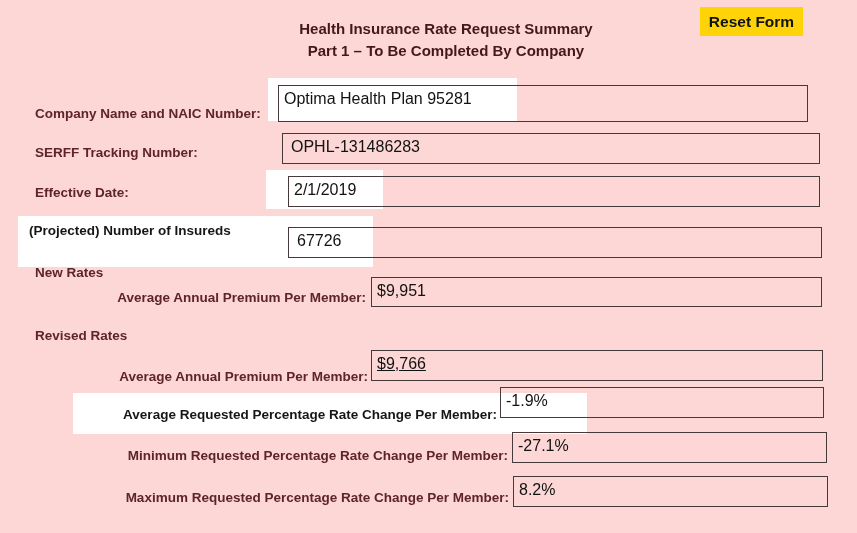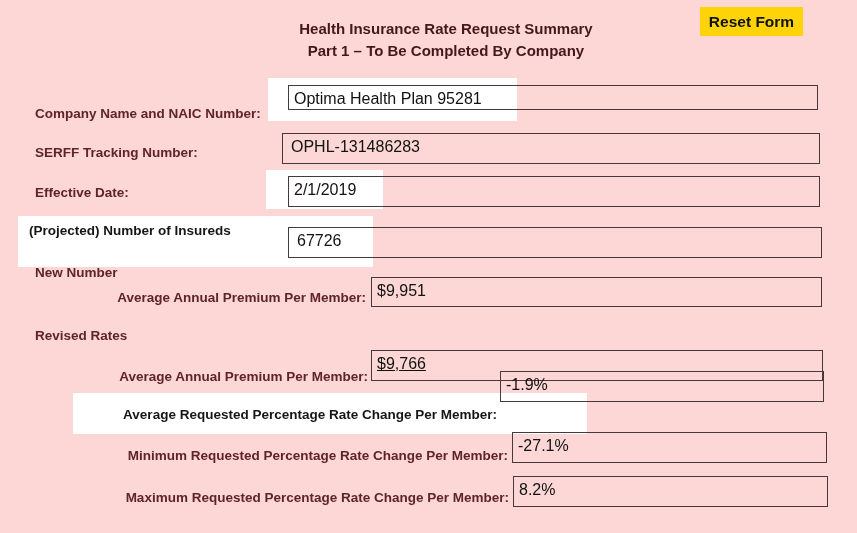--- a/index.html
+++ b/index.html
@@ -66,29 +66,29 @@
 <div class="abs white" style="left:266px;top:170px;width:117px;height:39px;"></div>
 <div class="abs white" style="left:18px;top:216px;width:355px;height:51px;"></div>
 <div class="abs white" style="left:73px;top:393px;width:514px;height:41px;"></div>
 
 <div class="abs lbl" style="left:35px;top:106px;">Company Name and NAIC Number:</div>
 <div class="abs lbl" style="left:35px;top:145px;">SERFF Tracking Number:</div>
 <div class="abs lbl" style="left:35px;top:185px;">Effective Date:</div>
 <div class="abs lbl dark two-line" style="left:29px;top:221px;">
   <div>(Projected) Number of Insureds</div>
 </div>
-<div class="abs lbl" style="left:35px;top:265px;">New Number</div>
+<div class="abs lbl" style="left:35px;top:265px;">New Rates</div>
 <div class="abs lbl r" style="right:491px;top:290px;">Average Annual Premium Per Member:</div>
 <div class="abs lbl" style="left:35px;top:328px;">Revised Rates</div>
 <div class="abs lbl r" style="right:489px;top:369px;">Average Annual Premium Per Member:</div>
 <div class="abs lbl dark r" style="right:360px;top:407px;">Average Requested Percentage Rate Change Per Member:</div>
 <div class="abs lbl r" style="right:349px;top:448px;">Minimum Requested Percentage Rate Change Per Member:</div>
 <div class="abs lbl r" style="right:348px;top:490px;">Maximum Requested Percentage Rate Change Per Member:</div>
 
-<div class="abs fbox" style="left:288px;top:85px;width:530px;height:25px;">Optima Health Plan 95281</div>
+<div class="abs fbox" style="left:278px;top:85px;width:530px;height:37px;">Optima Health Plan 95281</div>
 <div class="abs fbox" style="left:282px;top:133px;width:538px;height:31px;padding-left:8px;">OPHL-131486283</div>
 <div class="abs fbox" style="left:288px;top:176px;width:532px;height:31px;">2/1/2019</div>
 <div class="abs fbox" style="left:288px;top:227px;width:534px;height:31px;padding-left:8px;">67726</div>
 <div class="abs fbox" style="left:371px;top:277px;width:451px;height:30px;">$9,951</div>
 <div class="abs fbox" style="left:371px;top:350px;width:452px;height:31px;text-decoration:underline;">$9,766</div>
-<div class="abs fbox" style="left:500px;top:371px;width:324px;height:31px;">-1.9%</div>
+<div class="abs fbox" style="left:500px;top:387px;width:324px;height:31px;">-1.9%</div>
 <div class="abs fbox" style="left:512px;top:432px;width:315px;height:31px;">-27.1%</div>
 <div class="abs fbox" style="left:513px;top:476px;width:315px;height:31px;">8.2%</div>
 
 </body></html>

